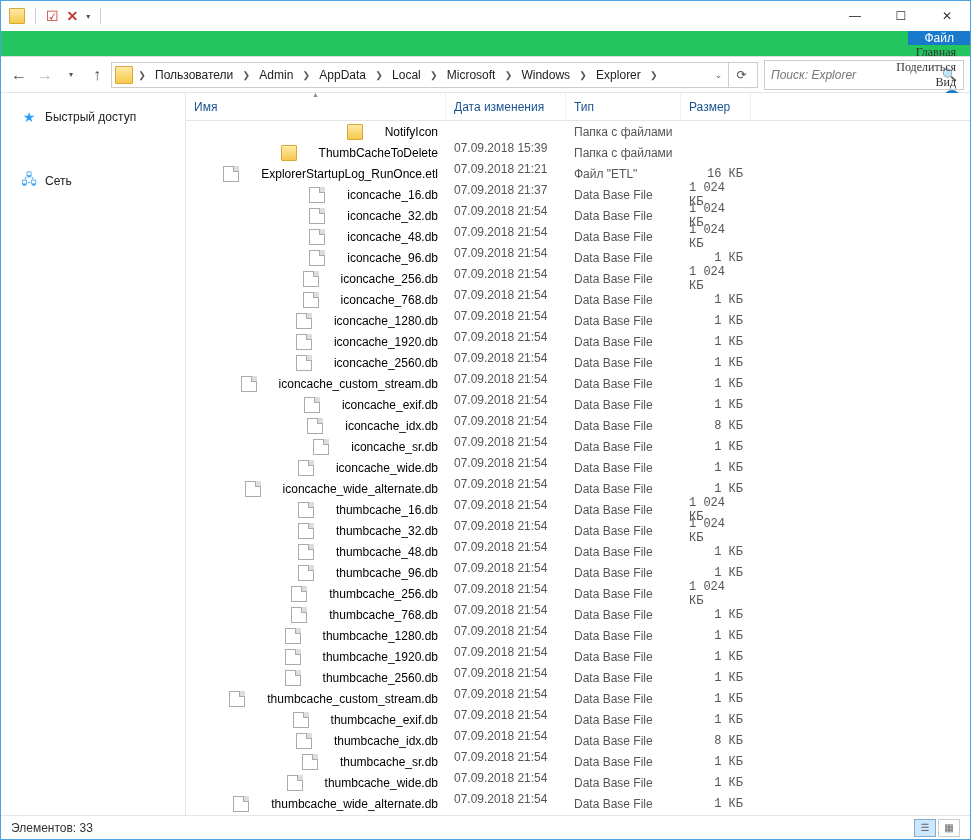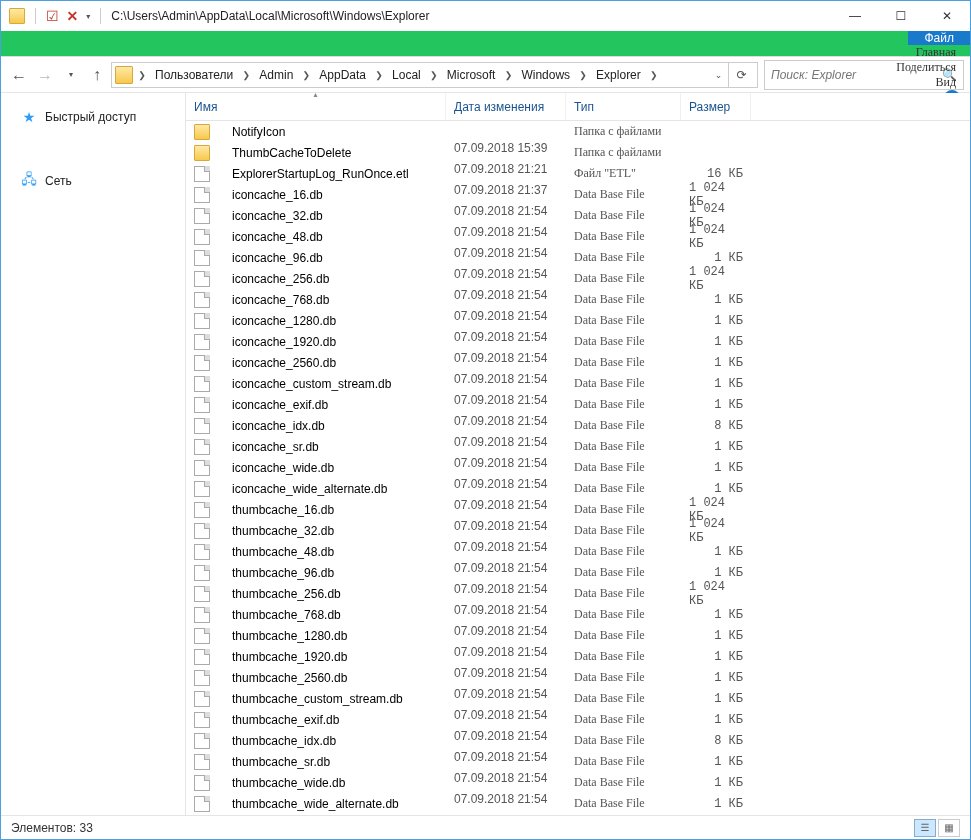--- a/index.html
+++ b/index.html
@@ -47,23 +47,23 @@
 .list { flex: 1; overflow: auto; }
 .cols { display: flex; height: 28px; align-items: center; border-bottom: 1px solid #e5e5e5; color: #1a5490; position: sticky; top: 0; background: #fff; }
 .cols > div { padding: 0 8px; border-right: 1px solid #f0f0f0; height: 100%; display: flex; align-items: center; flex-shrink: 0; }
 .col-name { width: 260px; position: relative; }
 .col-date { width: 120px; }
 .col-type { width: 115px; }
 .col-size { width: 70px; justify-content: flex-start; }
 .sort-ind { position: absolute; top: -3px; left: 50%; transform: translateX(-50%); font-size: 8px; color: #888; }
 .row { display: flex; height: 21px; align-items: center; }
 .row > div { padding: 0 8px; flex-shrink: 0; display: flex; align-items: center; }
-.row .c-name { width: 260px; gap: 22px; }
+.row .c-name { width: 260px; gap: 22px; justify-content: flex-end; }
 .row .c-date { width: 120px; color: #555; margin-top: 33px; }
-.row .c-type { width: 115px; color: #555; font-family: Liberation Serif, serif; }
+.row .c-type { width: 115px; color: #555; }
 .row .c-size { width: 70px; justify-content: flex-end; color: #555; font-family: Liberation Mono, monospace; }
 .fic { width: 16px; height: 16px; flex-shrink: 0; }
 .fic-folder { background: linear-gradient(#ffe9a6,#f7c94b); border: 1px solid #d6a93a; border-radius: 1px; }
 .fic-file { background: #fff; border: 1px solid #aaa; position: relative; }
 .fic-file::after { content:""; position:absolute; top:-1px; right:-1px; width:5px; height:5px; background:#ddd; border-left:1px solid #aaa; border-bottom:1px solid #aaa; }
 .status { height: 24px; border-top: 1px solid #e5e5e5; display: flex; align-items: center; padding: 0 10px; color: #333; }
 .status .spacer { flex: 1; }
 .status .view-ic { width: 22px; height: 18px; border: 1px solid #ccc; margin-left: 2px; display: flex; align-items: center; justify-content: center; color: #666; font-size: 10px; }
 .status .view-ic.active { background: #cce8ff; border-color: #8ac; }
 </style>
@@ -72,21 +72,20 @@
 
 <div class="title-bar">
   <div class="qat">
     <div class="folder-icon-sm"></div>
     <div class="sep"></div>
     <span class="check">☑</span>
     <span class="x-red">✕</span>
     <span class="chev">▾</span>
     <div class="sep"></div>
   </div>
-  <span class="path">C:\Users\Admin\AppData\Local\Microsoft\Windows\Explorer</span>
   <span class="spacer"></span>
   <div class="win-ctrl">
     <div>—</div>
     <div>☐</div>
     <div class="close">✕</div>
   </div>
 </div>
 
 <div class="ribbon-tabs">
   <div class="file-tab">Файл</div>

